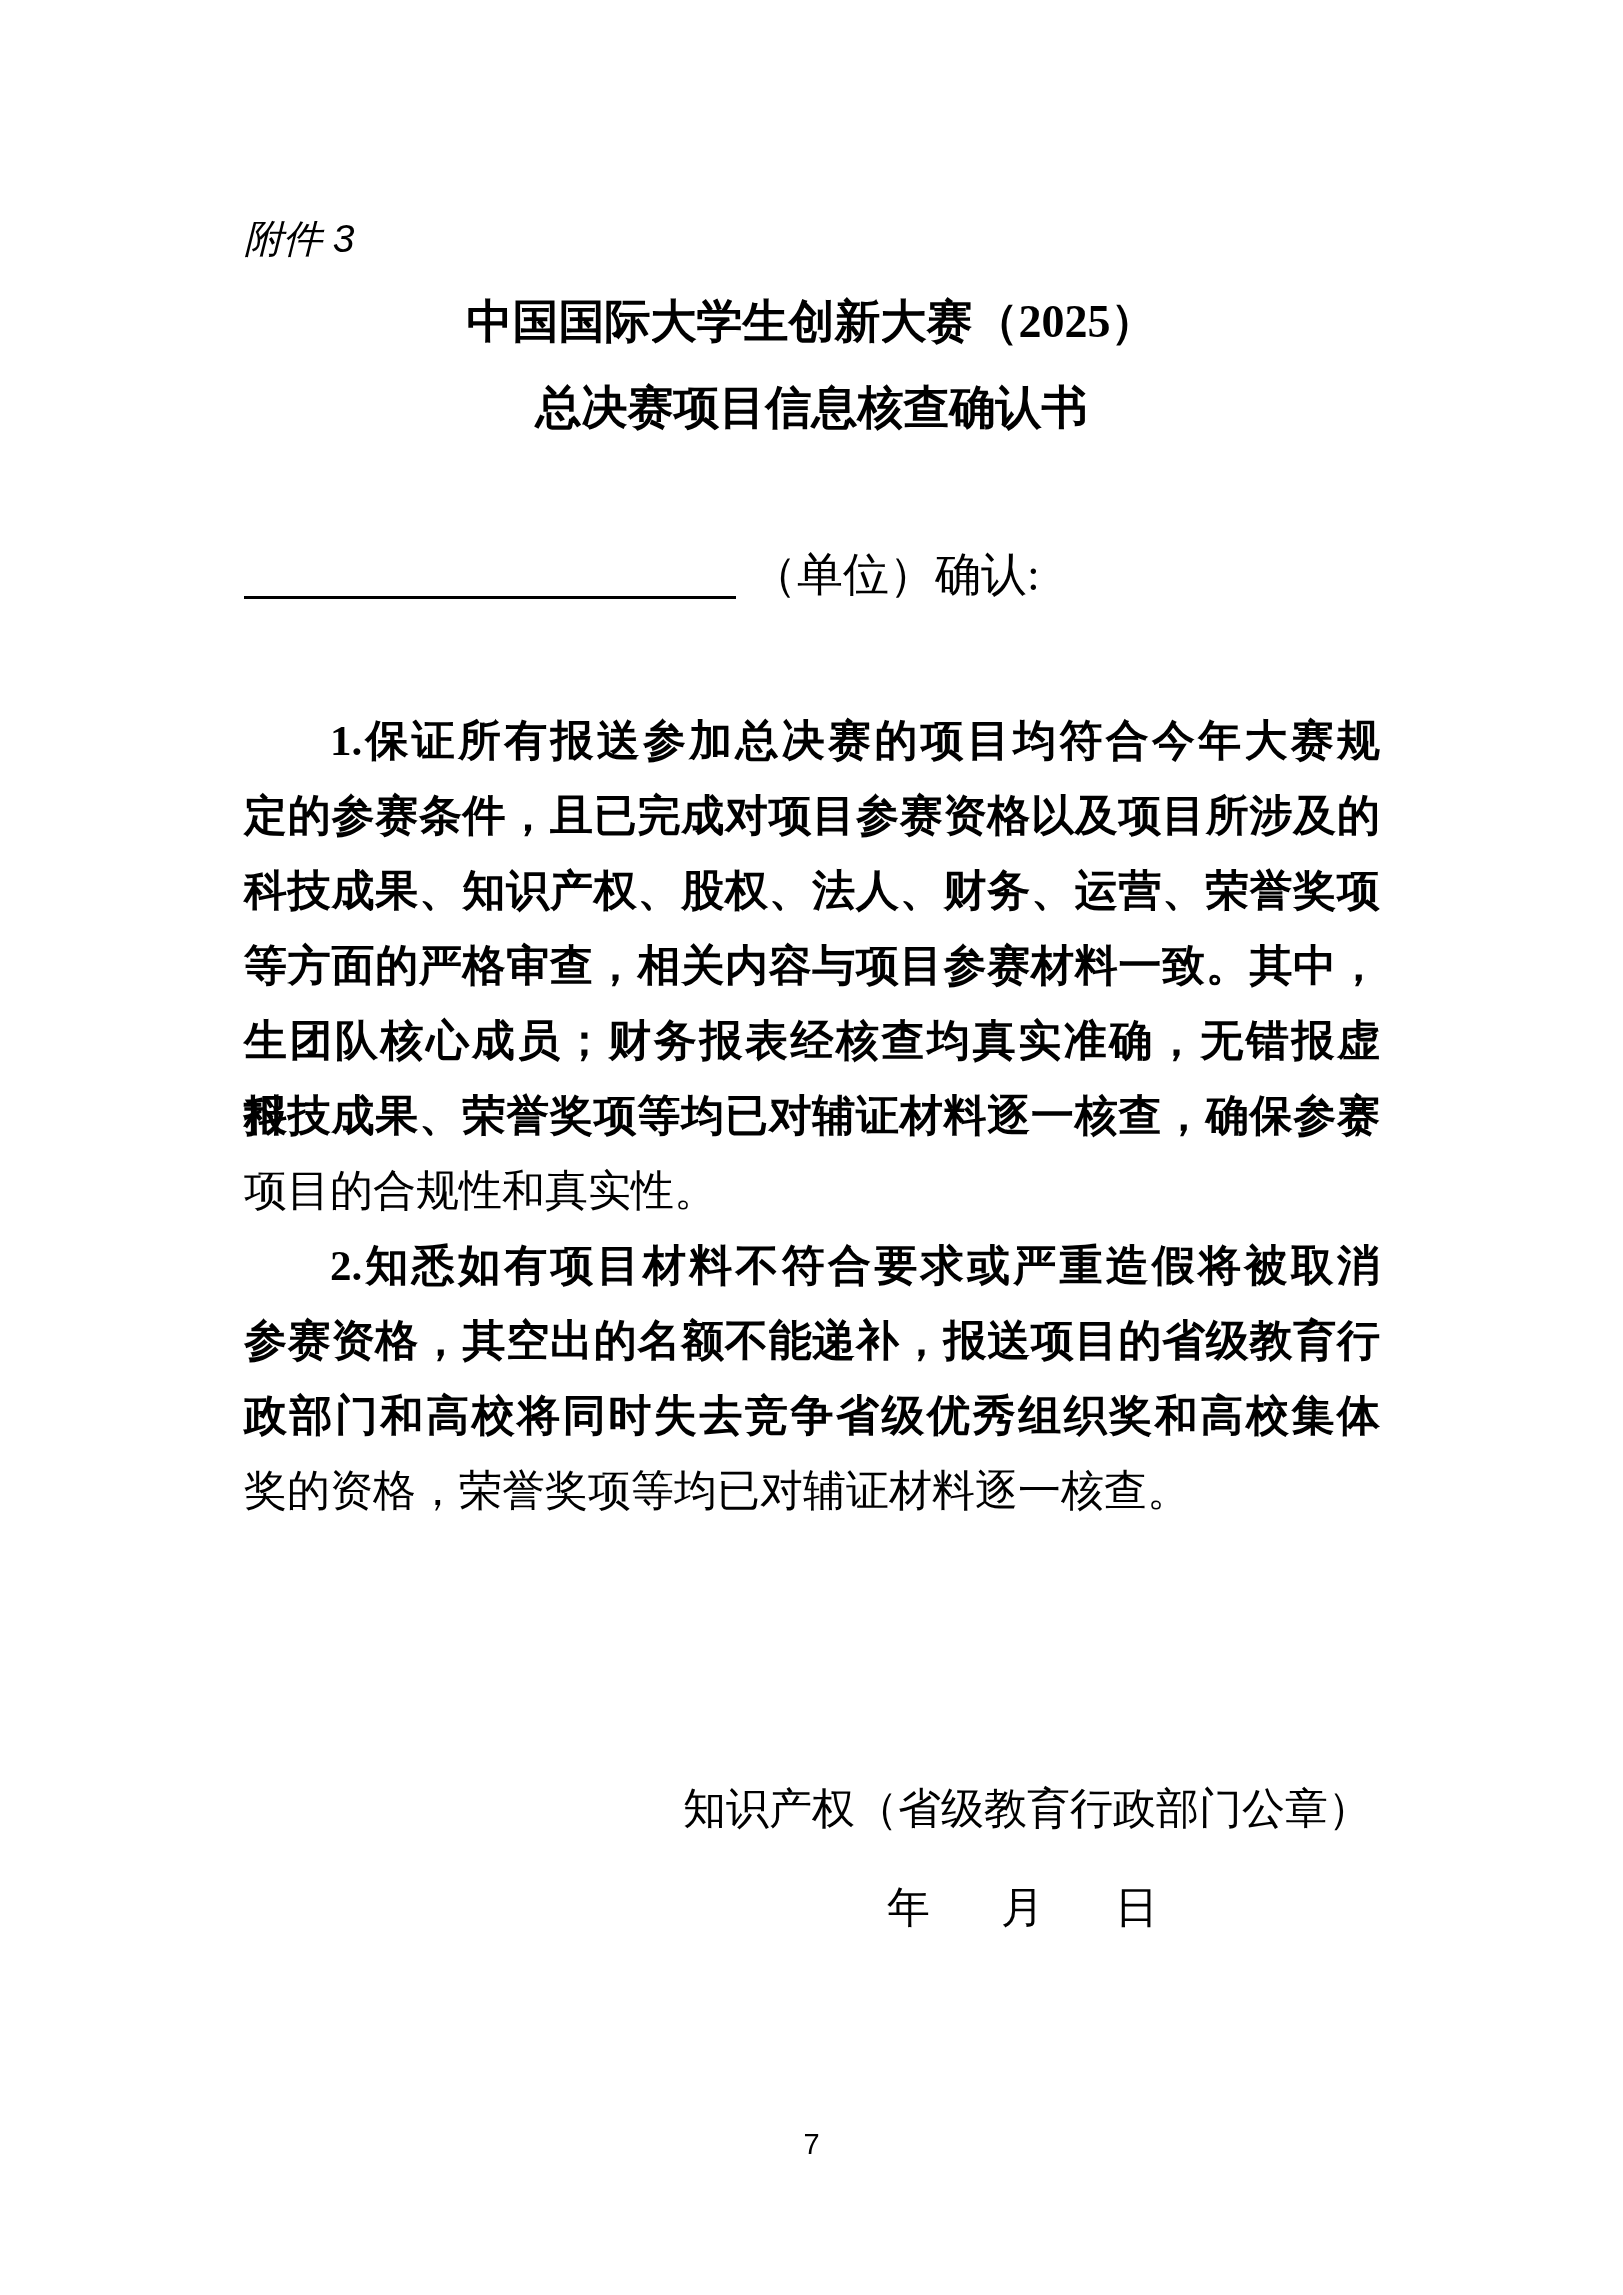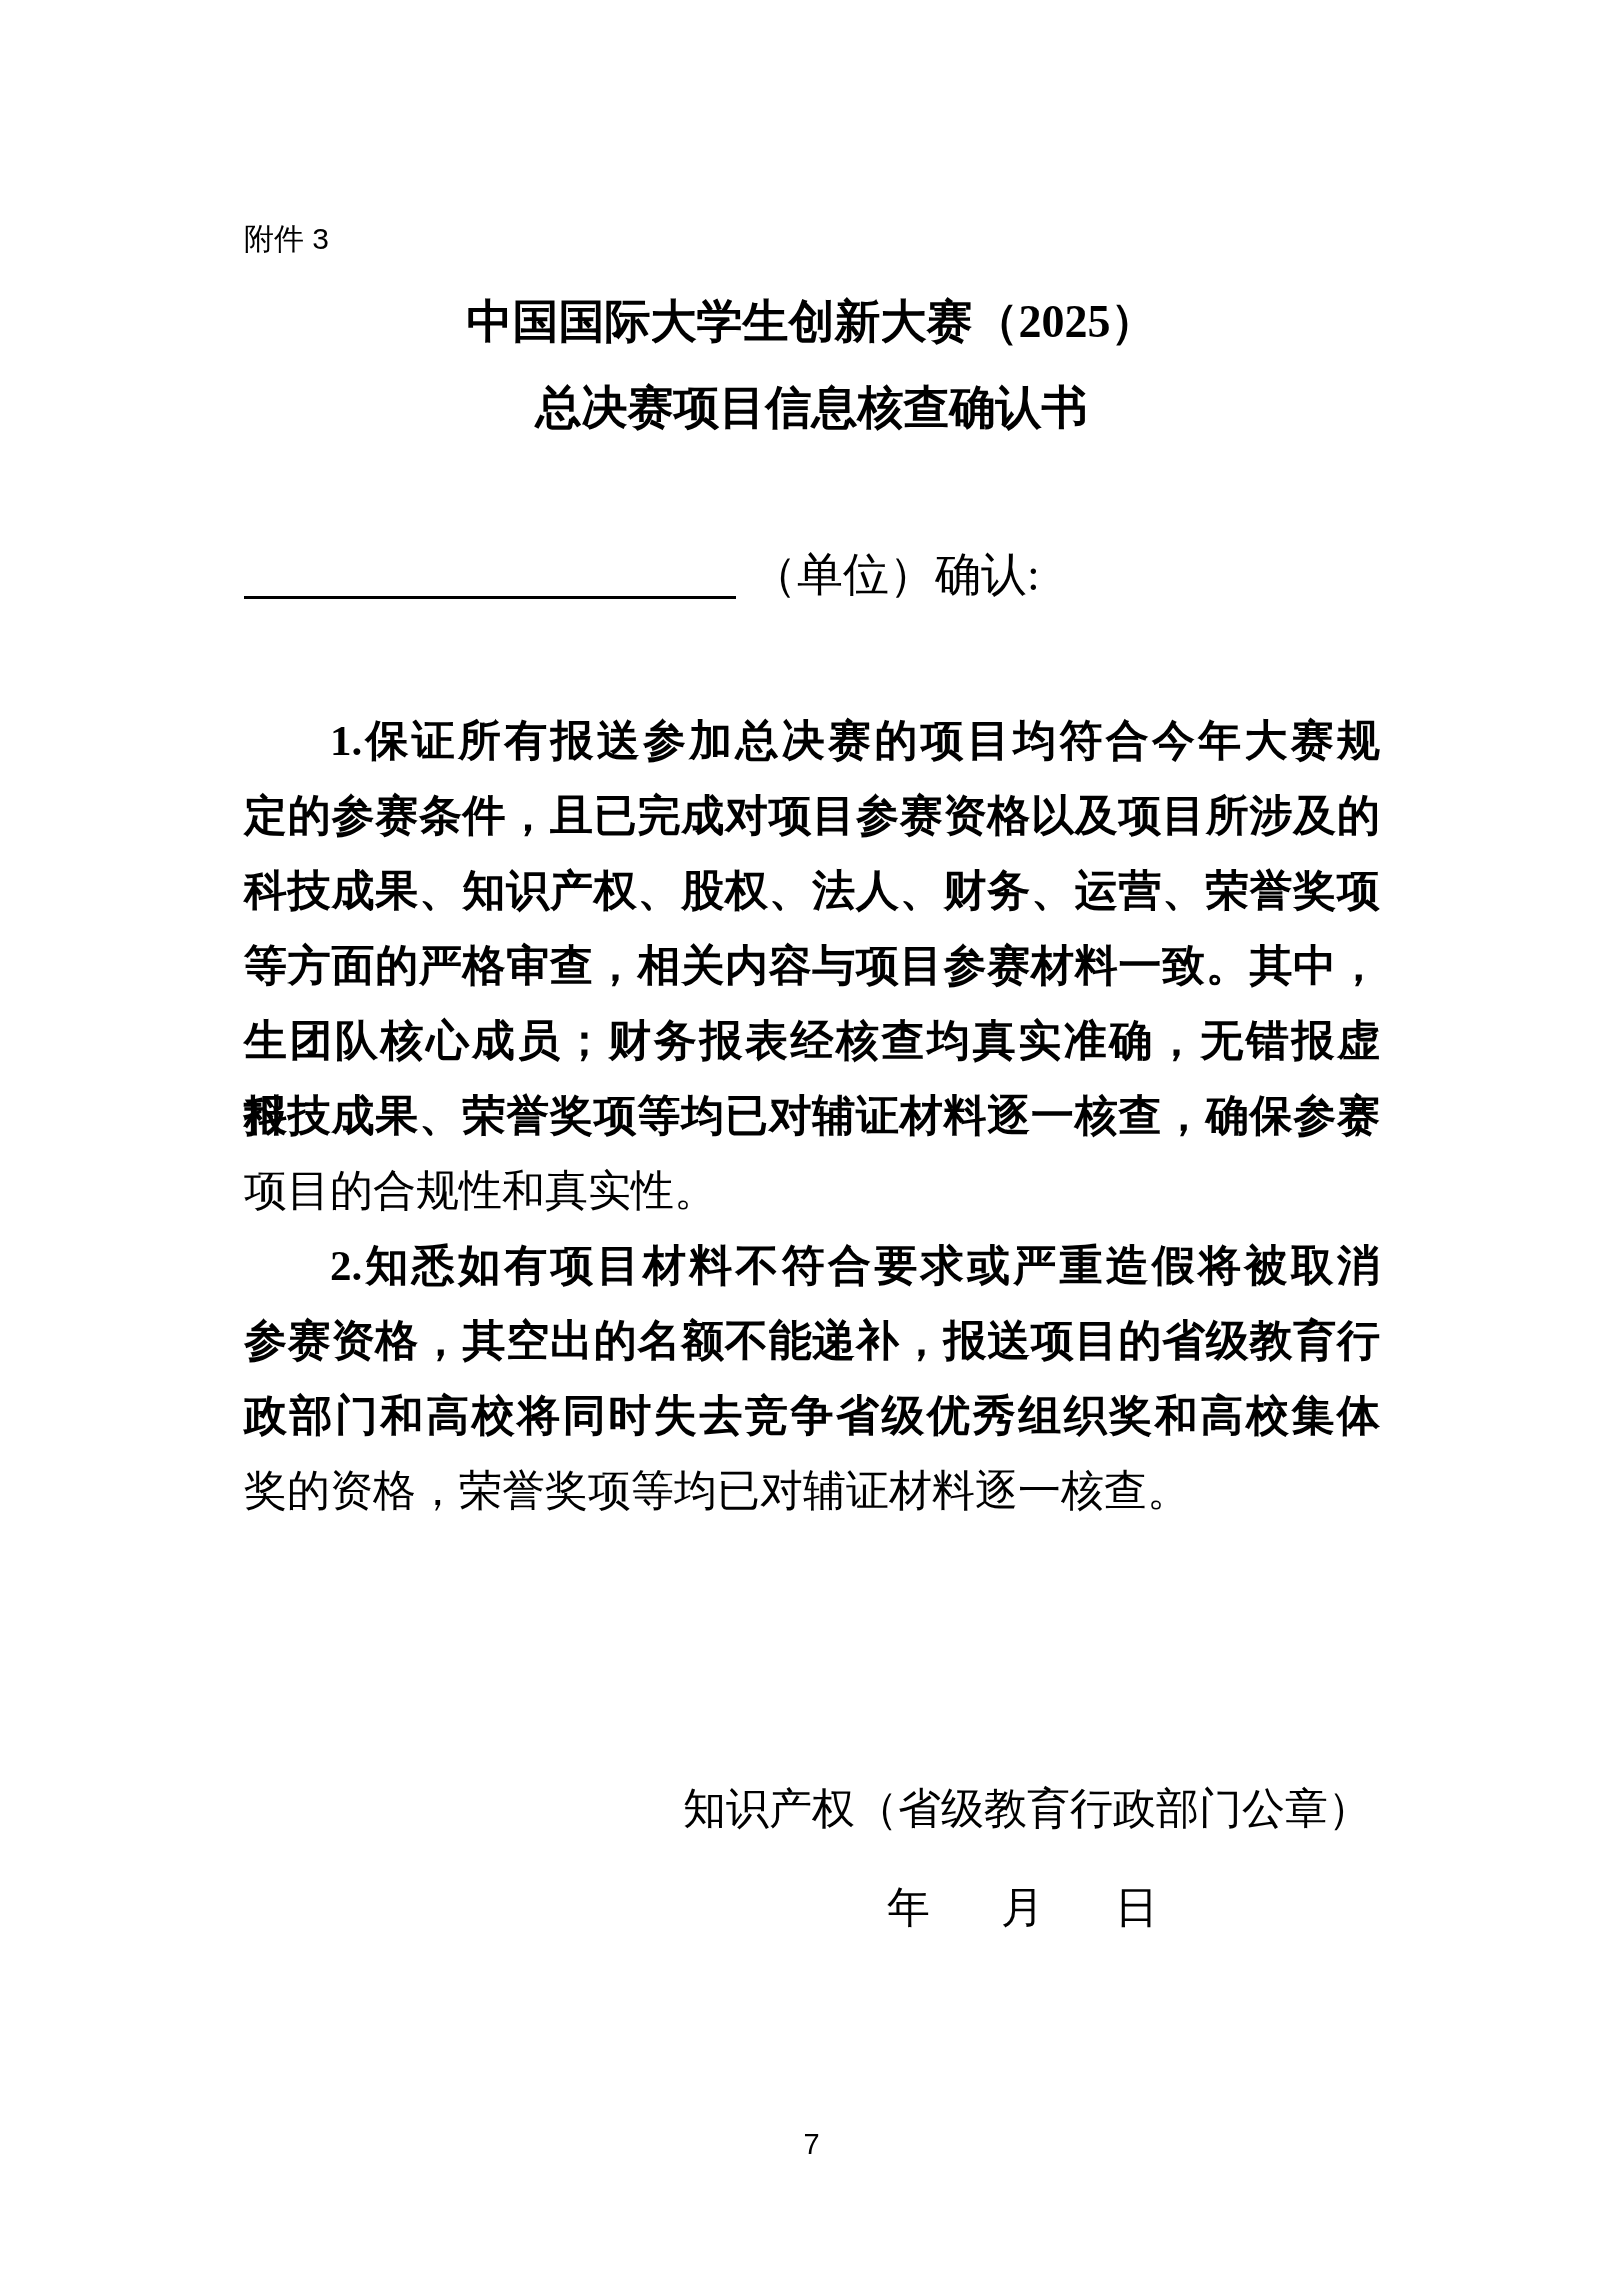--- a/index.html
+++ b/index.html
@@ -9,23 +9,24 @@
     background: #ffffff;
     position: relative;
     color: #000000;
     font-family: "Liberation Serif", "DejaVu Serif", serif;
   }
   .abs { position: absolute; }
 
   .attachment-label {
     left: 244px;
     top: 218px;
-    font-size: 30px;
+    font-size: 39px;
     line-height: 42px;
     font-family: "Liberation Sans", "DejaVu Sans", sans-serif;
+    font-style: italic;
   }
 
   .doc-title {
     left: 0;
     right: 0;
     text-align: center;
     font-weight: bold;
     font-size: 46px;
     line-height: 49px;
     font-family: "Liberation Serif", "DejaVu Serif", serif;

